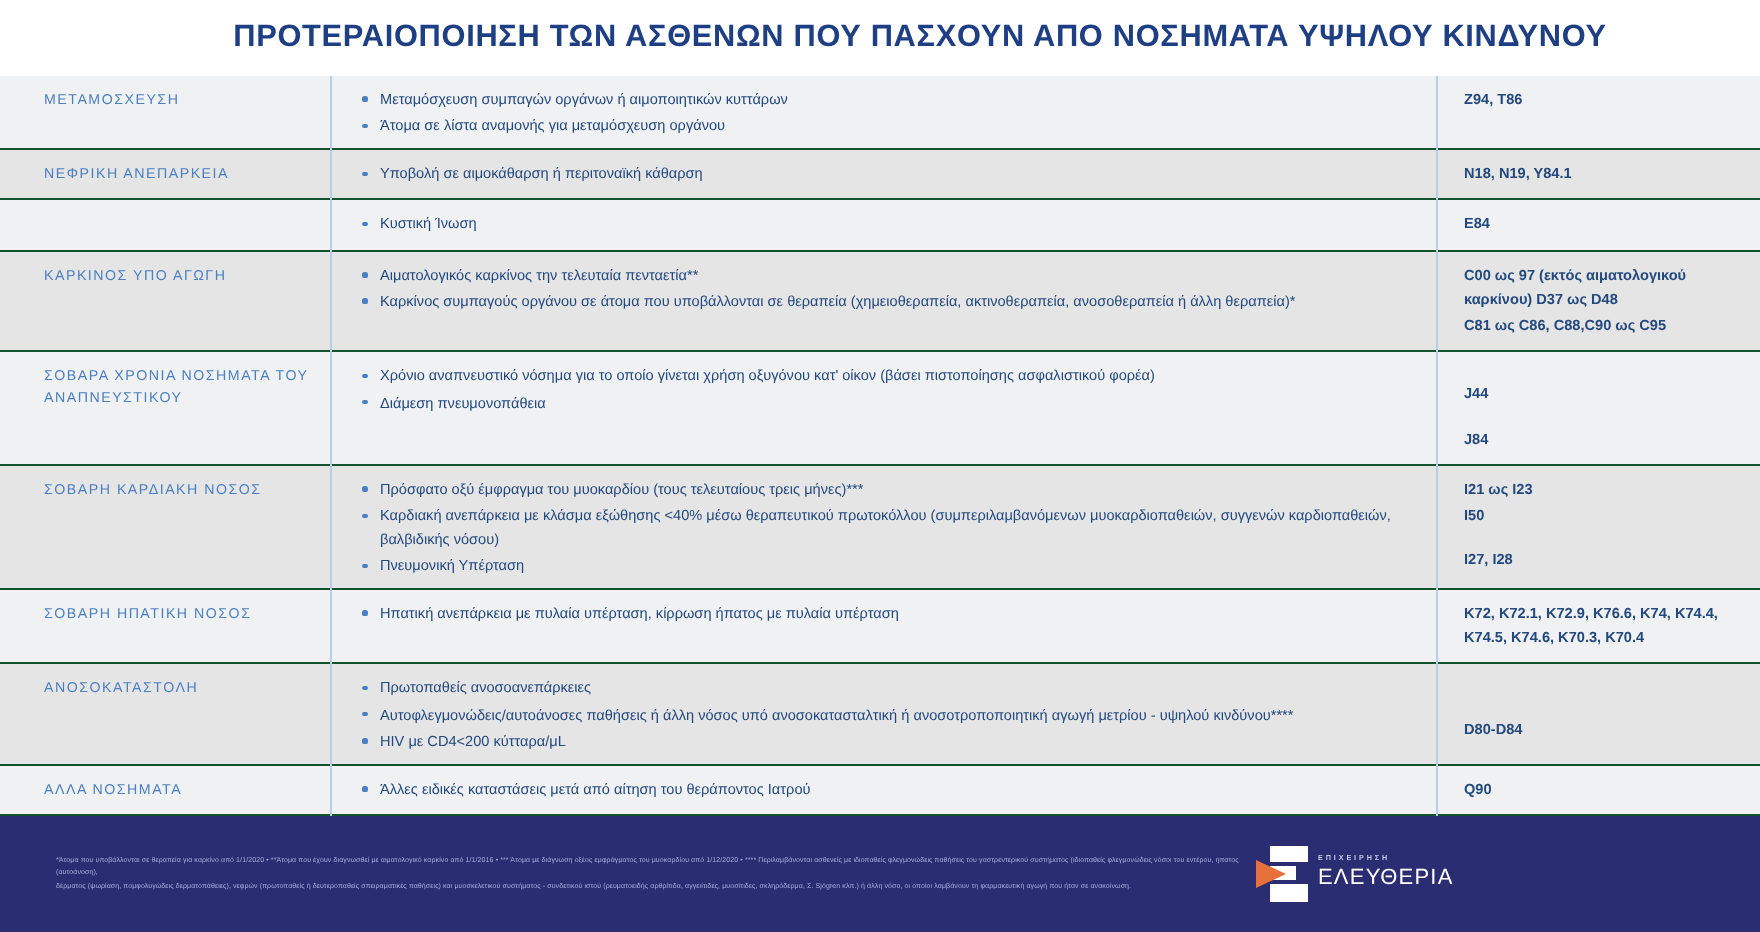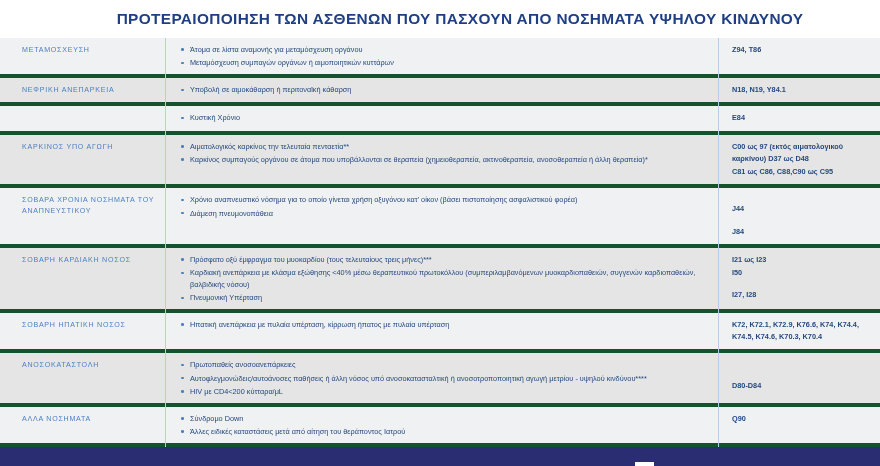--- a/index.html
+++ b/index.html
@@ -65,21 +65,21 @@
     z-index: 3;
     pointer-events: none;
   }
   .vline.v1 { left: 165px; }
   .vline.v2 { left: 718px; }
 
   .row {
     display: flex;
     align-items: flex-start;
     position: relative;
-    border-bottom: 4px solid #14532d;
+    border-bottom: 1px solid #14532d;
     min-height: 18px;
   }
   .row.shade { background: #f0f1f2; }
   .row.plain { background: #e5e5e5; }
 
   .cat {
     width: 165px;
     flex: 0 0 165px;
     padding: 7px 10px 6px 22px;
     font-size: 7.1px;
@@ -206,42 +206,42 @@
     <h1>ΠΡΟΤΕΡΑΙΟΠΟΙΗΣΗ ΤΩΝ ΑΣΘΕΝΩΝ ΠΟΥ ΠΑΣΧΟΥΝ ΑΠΟ ΝΟΣΗΜΑΤΑ ΥΨΗΛΟΥ ΚΙΝΔΥΝΟΥ</h1>
   </div>
 
   <div class="table">
     <div class="vline v1"></div>
     <div class="vline v2"></div>
 
     <div class="row shade">
       <div class="cat">ΜΕΤΑΜΟΣΧΕΥΣΗ</div>
       <div class="items">
+        <div class="item">Μεταμόσχευση συμπαγών οργάνων ή αιμοποιητικών κυττάρων</div>
         <div class="item">Άτομα σε λίστα αναμονής για μεταμόσχευση οργάνου</div>
-        <div class="item">Μεταμόσχευση συμπαγών οργάνων ή αιμοποιητικών κυττάρων</div>
       </div>
       <div class="codes">
         <div class="code-line">Z94, T86</div>
       </div>
     </div>
 
     <div class="row plain">
       <div class="cat">ΝΕΦΡΙΚΗ ΑΝΕΠΑΡΚΕΙΑ</div>
       <div class="items">
         <div class="item">Υποβολή σε αιμοκάθαρση ή περιτοναϊκή κάθαρση</div>
       </div>
       <div class="codes">
         <div class="code-line">N18, N19, Y84.1</div>
       </div>
     </div>
 
     <div class="row shade">
       <div class="cat"></div>
       <div class="items">
-        <div class="item">Κυστική Χρόνιο</div>
+        <div class="item">Κυστική Ίνωση</div>
       </div>
       <div class="codes">
         <div class="code-line">E84</div>
       </div>
     </div>
 
     <div class="row plain">
       <div class="cat">ΚΑΡΚΙΝΟΣ ΥΠΟ ΑΓΩΓΗ</div>
       <div class="items">
         <div class="item">Αιματολογικός καρκίνος την τελευταία πενταετία**</div>
@@ -301,21 +301,20 @@
       </div>
       <div class="codes">
         <div class="code-gap-2"></div>
         <div class="code-line">D80-D84</div>
       </div>
     </div>
 
     <div class="row shade">
       <div class="cat">ΑΛΛΑ ΝΟΣΗΜΑΤΑ</div>
       <div class="items">
-        <div class="item">Σύνδρομο Down</div>
         <div class="item">Άλλες ειδικές καταστάσεις μετά από αίτηση του θεράποντος Ιατρού</div>
       </div>
       <div class="codes">
         <div class="code-line">Q90</div>
       </div>
     </div>
 
   </div>
 
   <div class="footer">

